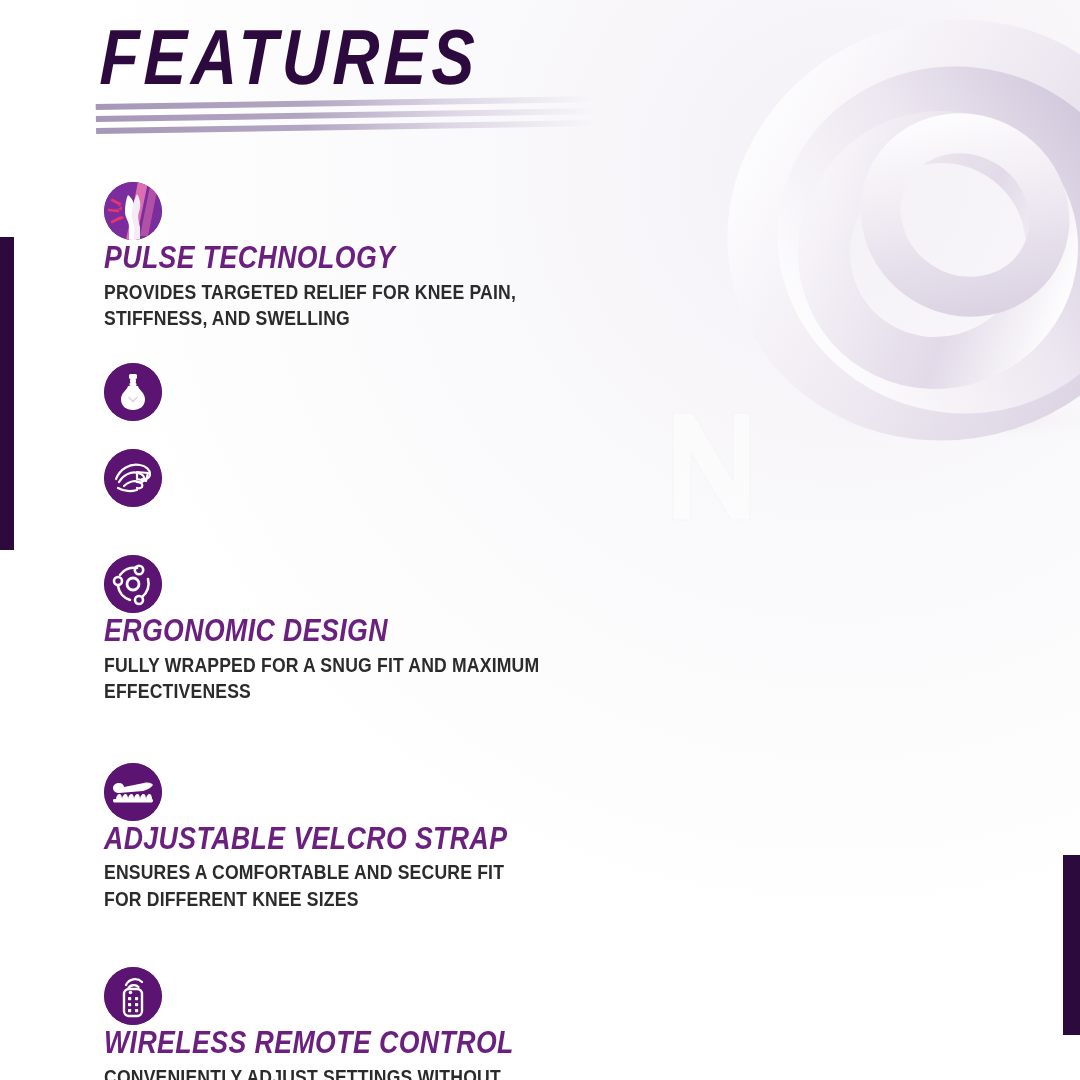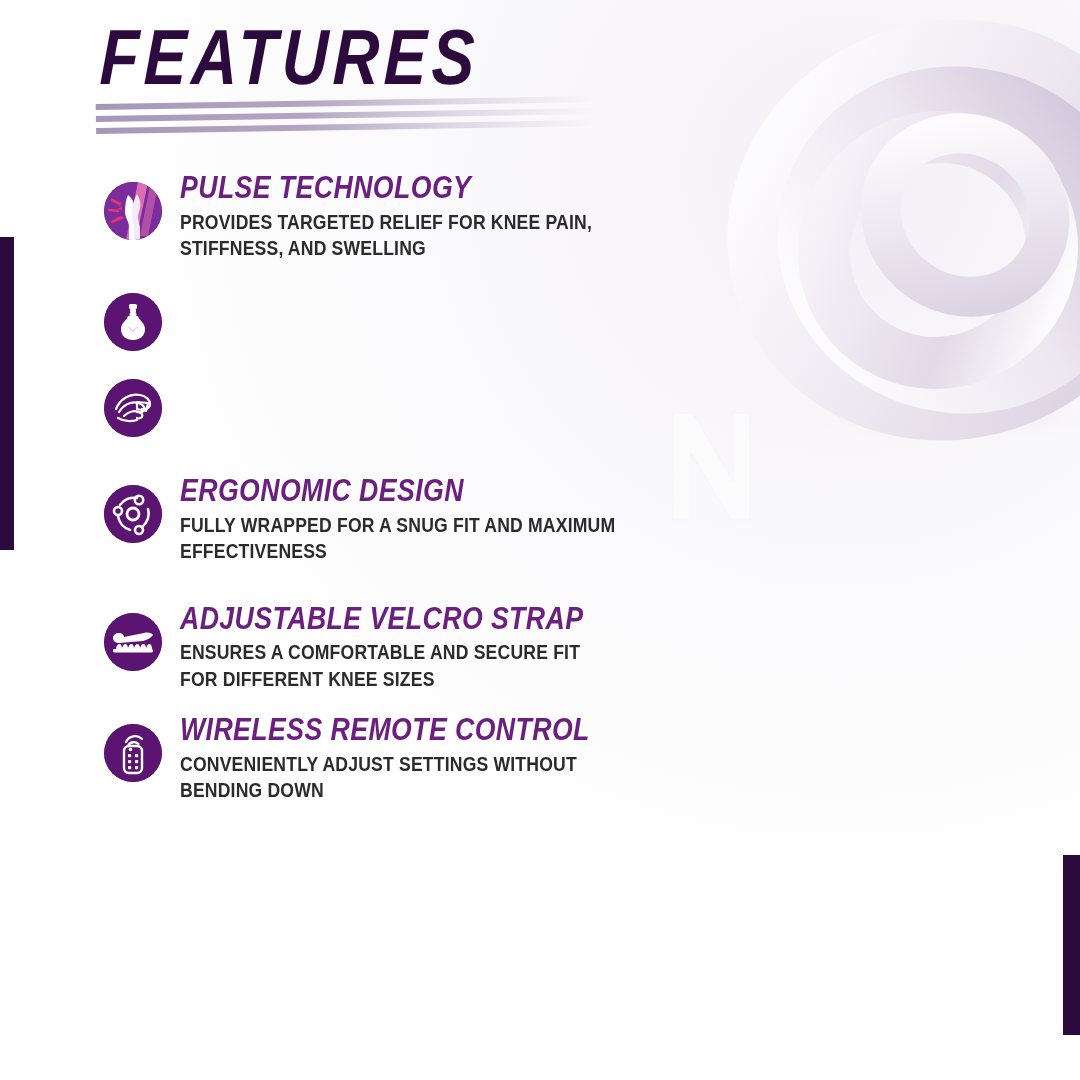--- a/index.html
+++ b/index.html
@@ -77,20 +77,21 @@
     margin-bottom:6px;
     background:linear-gradient(to right,#a697b8 0%,#b3a6c2 42%,#ded8e6 72%,rgba(255,255,255,0) 100%);
   }
 
   
   .features { position:absolute; left:104px; top:170px; width:620px; }
   .feature-row {
     display:flex;
     align-items:flex-start;
     margin-bottom:18px;
+    flex-direction:column;
   }
   .feature-icon {
     flex:0 0 auto;
     width:58px; height:58px;
     border-radius:50%;
     margin-right:18px;
     margin-top:12px;
     overflow:hidden;
     background:#5c1473;
     box-shadow:0 0 0 3px #ffffff;
@@ -119,22 +120,22 @@
     line-height:1.32;
     transform:scaleX(0.88);
     transform-origin:left top;
     max-width:500px;
   }
 
   
   .feature-row.r0 { margin-bottom:20px; }
   .feature-row.r1 { margin-bottom:16px; }
   .feature-row.r2 { margin-bottom:36px; }
-  .feature-row.r3 { margin-bottom:36px; }
-  .feature-row.r4 { margin-bottom:20px; }
+  .feature-row.r3 { margin-bottom:46px; }
+  .feature-row.r4 { margin-bottom:43px; }
   .feature-row.r5 { margin-bottom:0;justify-content:center; }
 </style>
 </head>
 <body>
 
 <div id="page">
 
   <div class="edge-bar-left"></div>
   <div class="edge-bar-right"></div>
 

